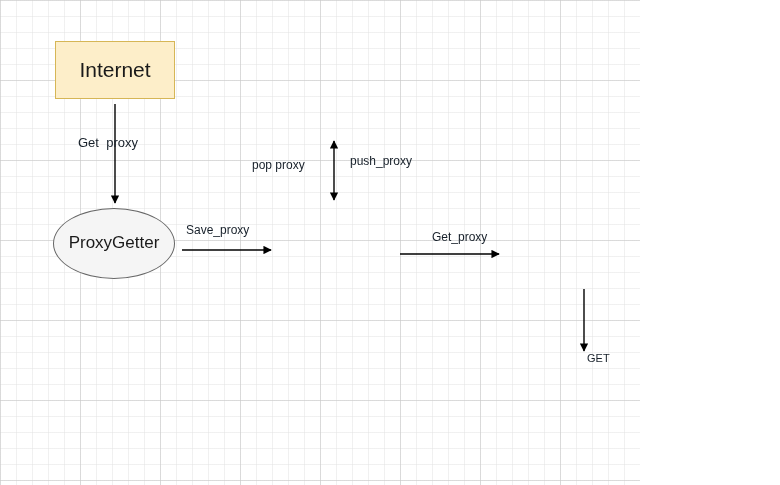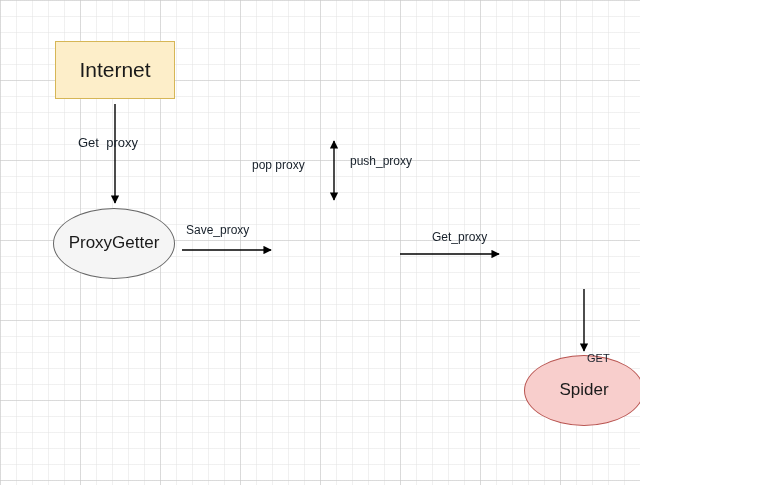--- a/index.html
+++ b/index.html
@@ -86,23 +86,20 @@
     <span>Internet</span>
   </div>
 
 
   <div class="node node-ellipse" style="left:53px; top:208px; width:122px; height:71px; background:#f5f5f5; border:1px solid #666666; font-size:17px;">
     <span>ProxyGetter</span>
   </div>
 
 
 
-  <div class="node node-ellipse" style="left:524px; top:355px; width:120px; height:71px; background:#f8cecc; border:1px solid #b85450; font-size:17px;">
-    <span>Spider</span>
-  </div>
 
   <div class="edge-label" style="left:78px; top:136px; font-size:13px;">Get  proxy</div>
 
   <div class="edge-label" style="left:186px; top:224px; font-size:12px;">Save_proxy</div>
 
   <div class="edge-label" style="left:252px; top:159px; font-size:12px;">pop proxy</div>
 
   <div class="edge-label" style="left:350px; top:155px; font-size:12px;">push_proxy</div>
 
   <div class="edge-label" style="left:424px; top:231px; font-size:12px;margin-left:8px;">Get_proxy</div>

